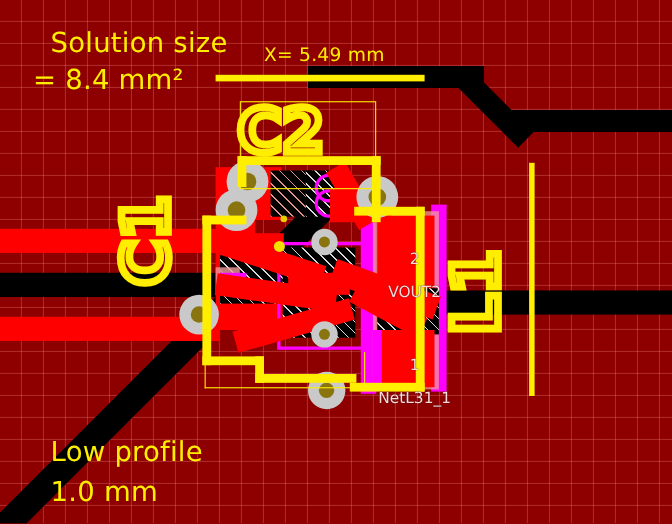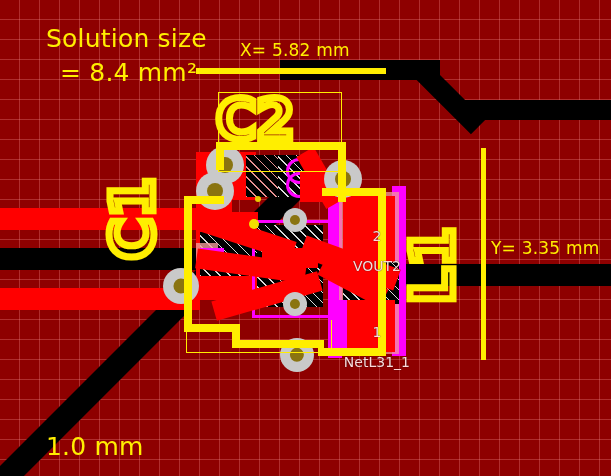--- a/index.html
+++ b/index.html
@@ -180,21 +180,21 @@
 
   <div class="padlabel" style="left:318px;top:310px;width:100px;">
     <span>1</span><br>
     <span>NetL31_1</span>
   </div>
 
   <div class="dimline" style="left:196px;top:68px;width:190px;height:6px;"></div>
   <div class="dimline" style="left:481px;top:148px;width:5px;height:212px;"></div>
 
   <div class="annot big" style="left:46px;top:24px;">Solution size</div>
-  <div class="annot big" style="left:60px;top:58px;">= 8.4 mm²</div>
-
-  <div class="annot dim" style="left:240px;top:40px;">X= 5.82 mm</div>
-
-  <div class="annot dim" style="left:491px;top:238px;">Y= 3.35 mm</div>
-
+  <div class="annot big" style="left:30px;top:58px;">= 8.4 mm²</div>
+
+  <div class="annot dim" style="left:240px;top:40px;">X= 5.49 mm</div>
+
+
+  <div class="annot big" style="left:46px;top:396px;">Low profile</div>
   <div class="annot big" style="left:46px;top:432px;">1.0 mm</div>
 
 </div>
 
 </body></html>

